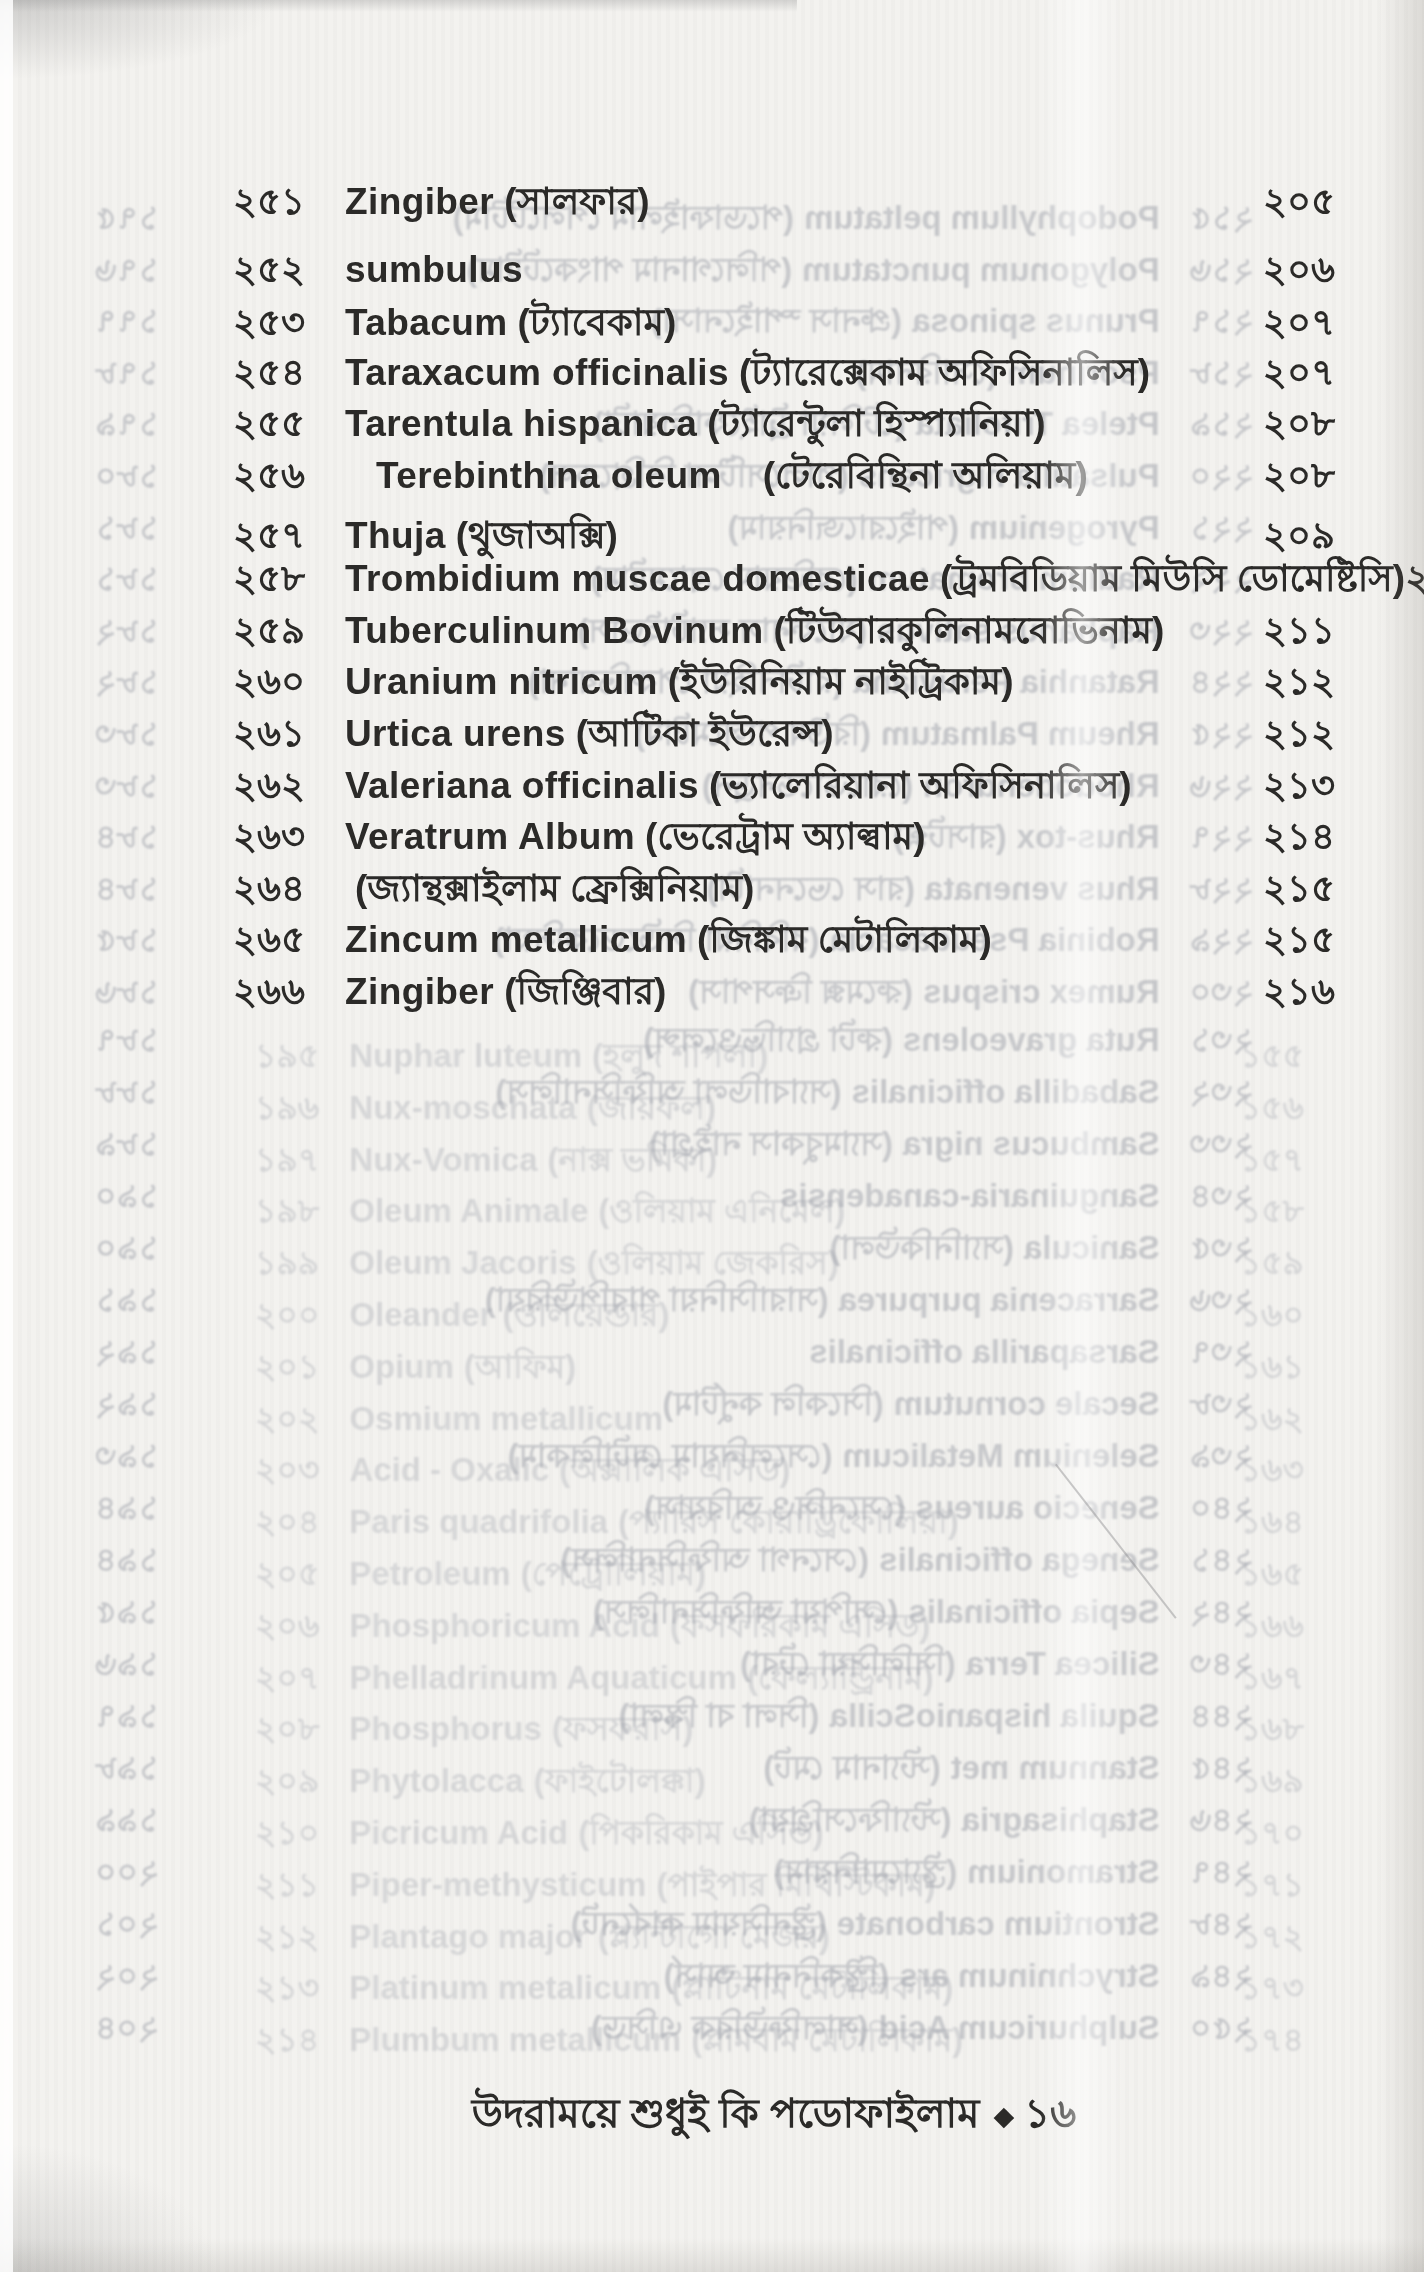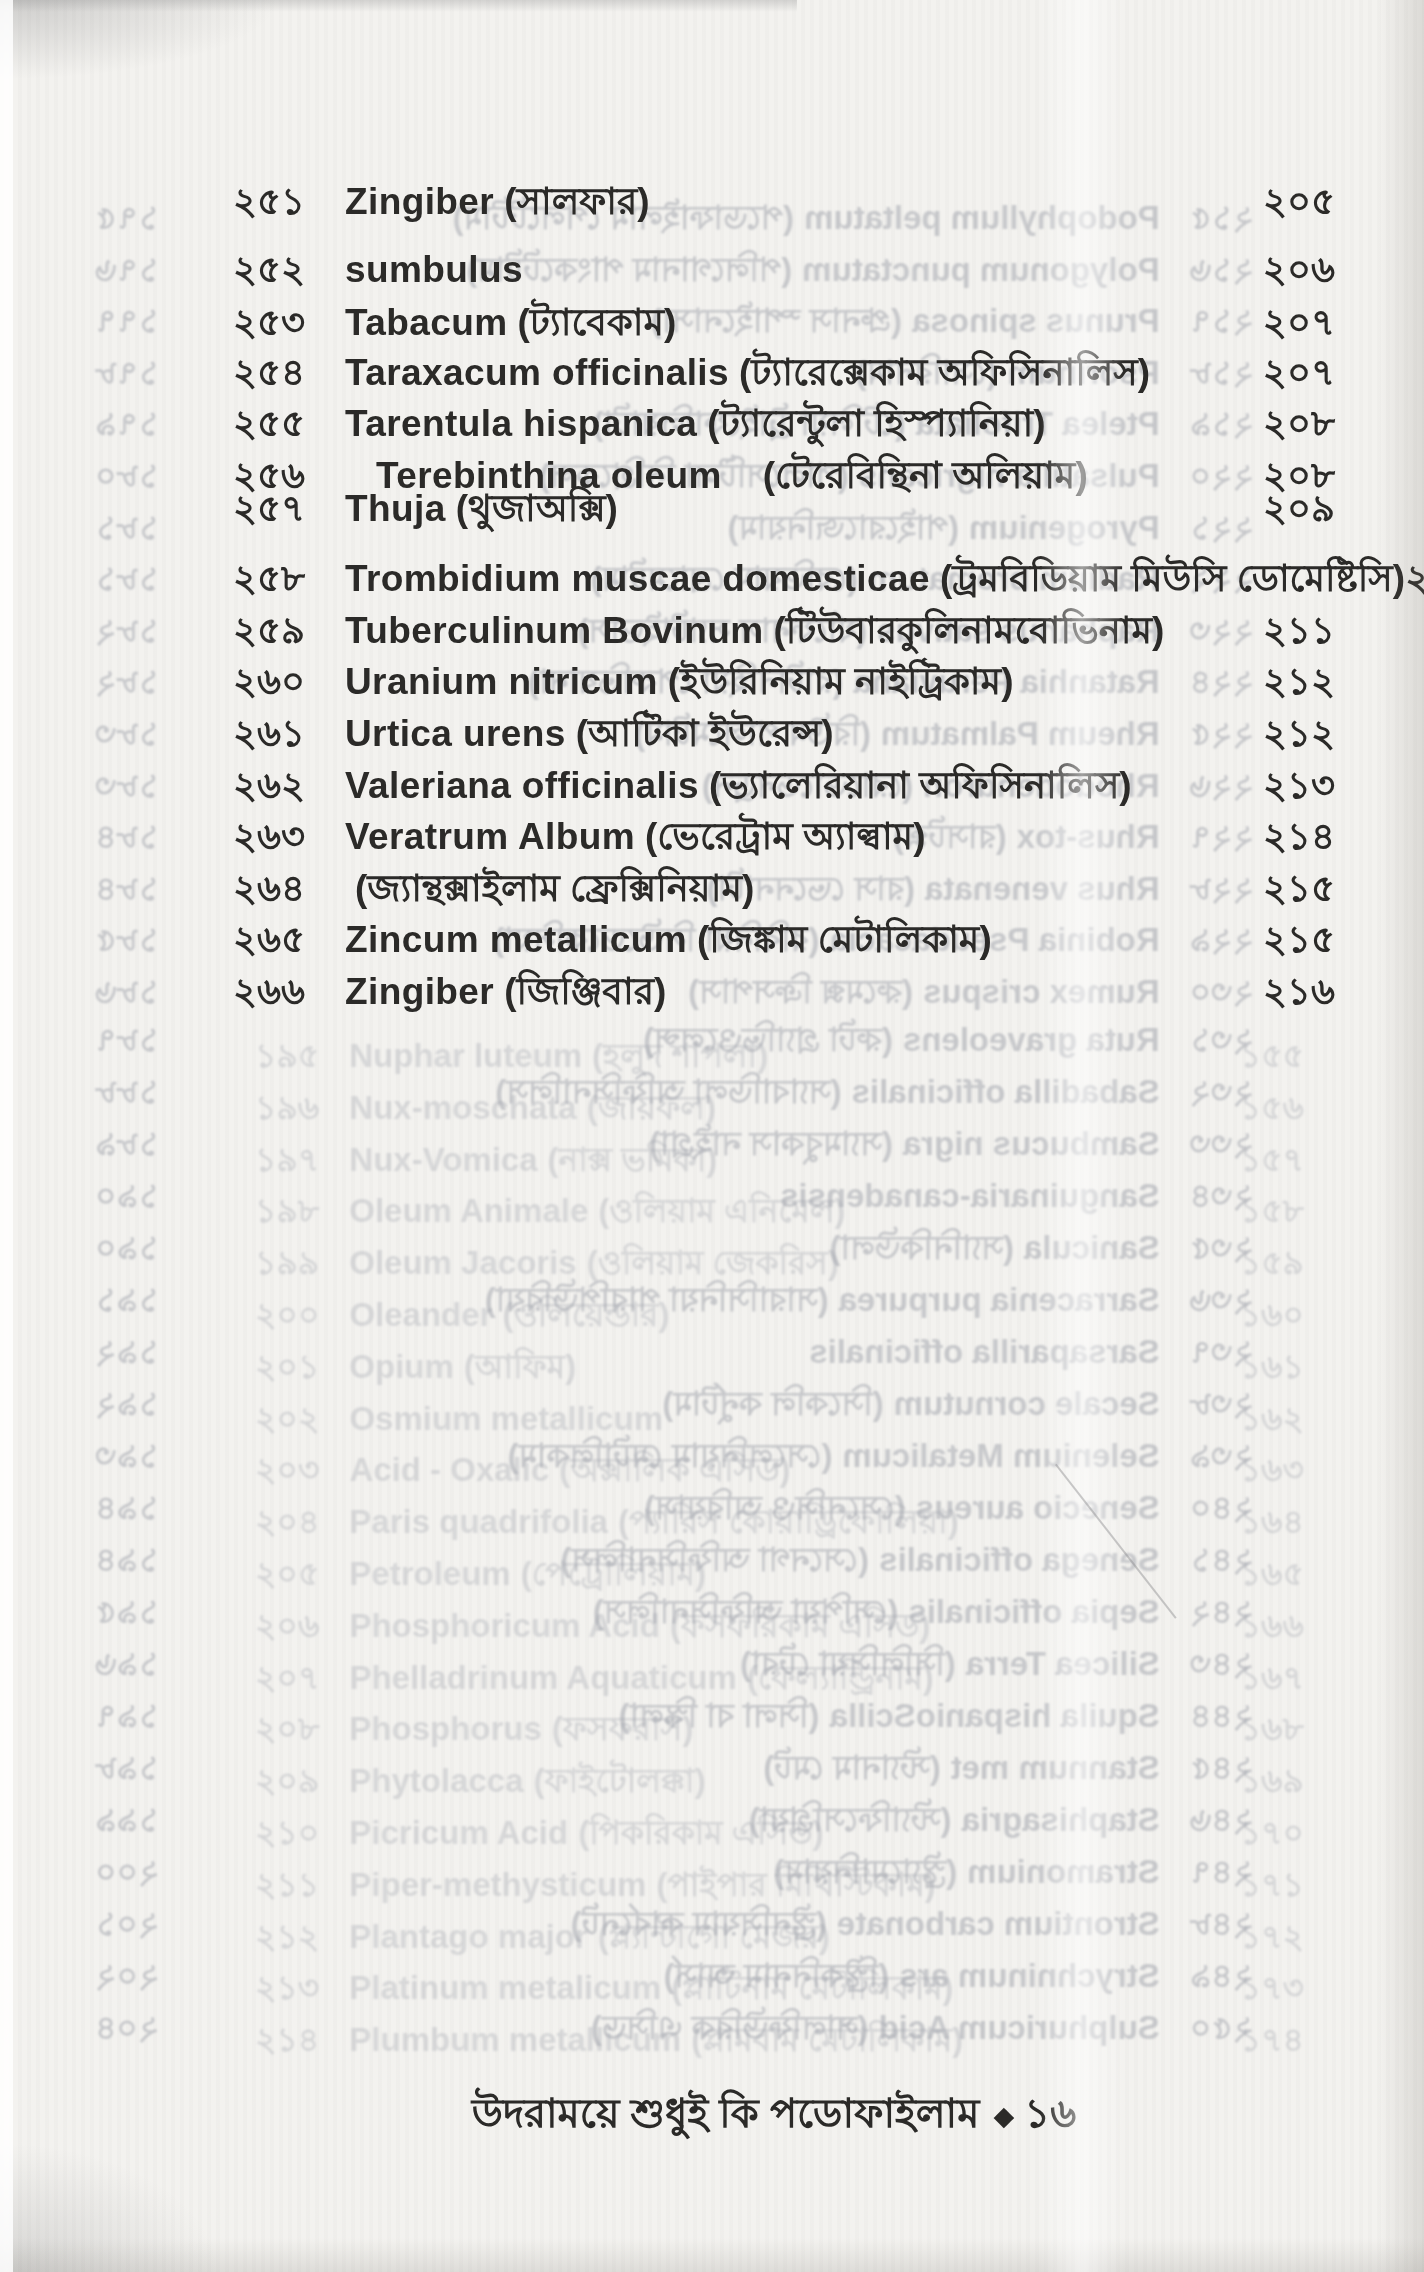--- a/index.html
+++ b/index.html
@@ -444,21 +444,21 @@
         <span class="name">Tarentula  hispanica</span>
         <span class="bn">(ট্যারেন্টুলা হিস্প্যানিয়া)</span>
         <span class="page-num">২০৮</span>
       </div>
       <div class="row main-row" style="top: 446px; gap: 31px;">
         <span class="serial">২৫৬</span>
         <span class="name">Terebinthina oleum</span>
         <span class="bn">(টেরেবিন্থিনা অলিয়াম)</span>
         <span class="page-num">২০৮</span>
       </div>
-      <div class="row main-row" style="top: 479px;">
+      <div class="row main-row" style="top: 506px;">
         <span class="serial">২৫৭</span>
         <span class="name">Thuja</span>
         <span class="bn">(থুজাঅক্সি)</span>
         <span class="page-num">২০৯</span>
       </div>
       <div class="row main-row" style="top: 549.2px;">
         <span class="serial">২৫৮</span>
         <span class="name">Trombidium muscae domesticae</span>
         <span class="bn">(ট্রমবিডিয়াম মিউসি ডোমেষ্টিসি)</span>
         <span class="page-num">২১০</span>

